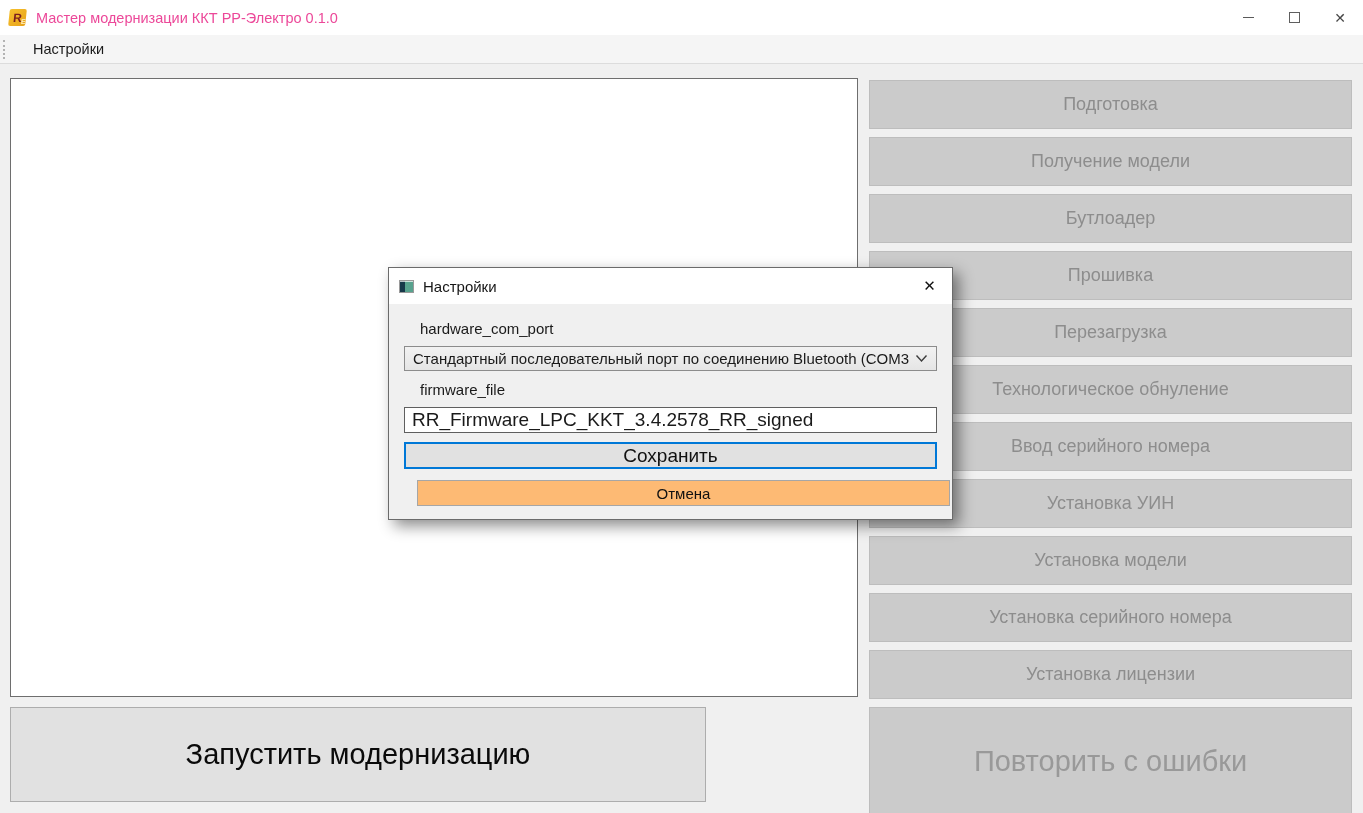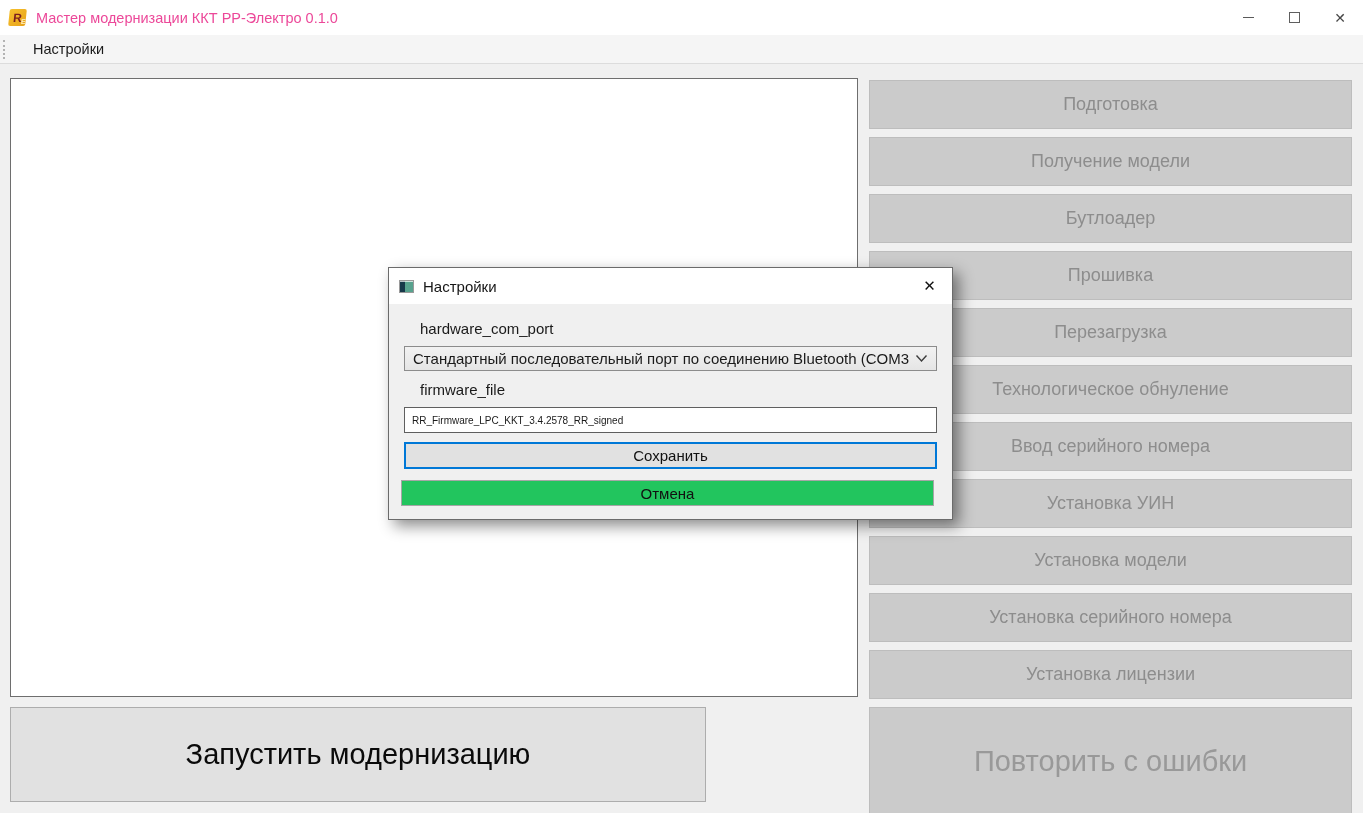--- a/index.html
+++ b/index.html
@@ -106,31 +106,31 @@
     border:1px solid #8c8c8c;
     display:flex; align-items:center; padding:0 8px;
     font-size:15px; color:#1a1a1a; cursor:default;
   }
   .dlg-select .sel-text { flex:1; white-space:nowrap; overflow:hidden; }
   .chevron { width:13px; height:9px; flex:none; margin-left:6px; }
   .dlg-input {
     position:absolute; left:15px; top:139px; width:533px; height:26px;
     background:#ffffff; border:1px solid #5f5f5f;
     font-family:"Liberation Sans", sans-serif;
-    font-size:10px; color:#1a1a1a; padding:0 7px; outline:none;
+    font-size:19px; color:#1a1a1a; padding:0 7px; outline:none;
   }
   .dlg-save {
     position:absolute; left:15px; top:174px; width:533px; height:27px;
     background:#e1e1e1; border:2px solid #0078d7;
     display:flex; align-items:center; justify-content:center;
-    font-size:15px; color:#111; cursor:default; user-select:none;
+    font-size:19px; color:#111; cursor:default; user-select:none;
   }
   .dlg-cancel {
-    position:absolute; left:12px; top:212px; width:533px; height:26px;
-    background:#22c55e; border:1px solid #a6a6a6;
+    position:absolute; left:28px; top:212px; width:533px; height:26px;
+    background:#fdba74; border:1px solid #a6a6a6;
     display:flex; align-items:center; justify-content:center;
     font-size:15px; color:#111; cursor:default; user-select:none;
   }
 </style>
 </head>
 <body>
 
 <div class="screen">
 
   <div class="titlebar">

